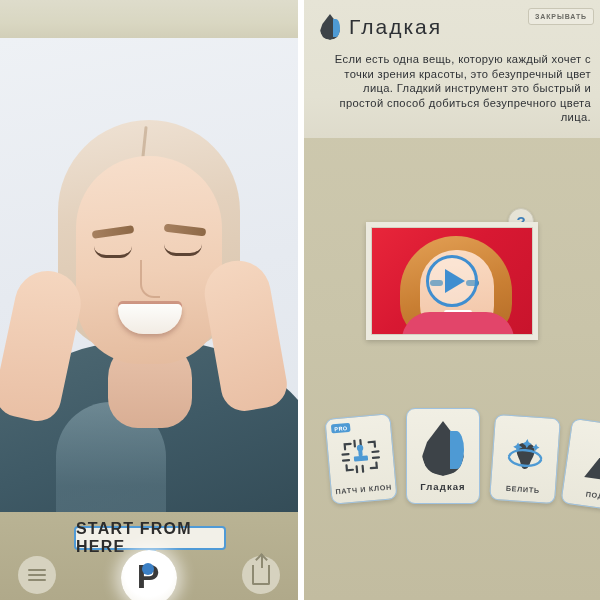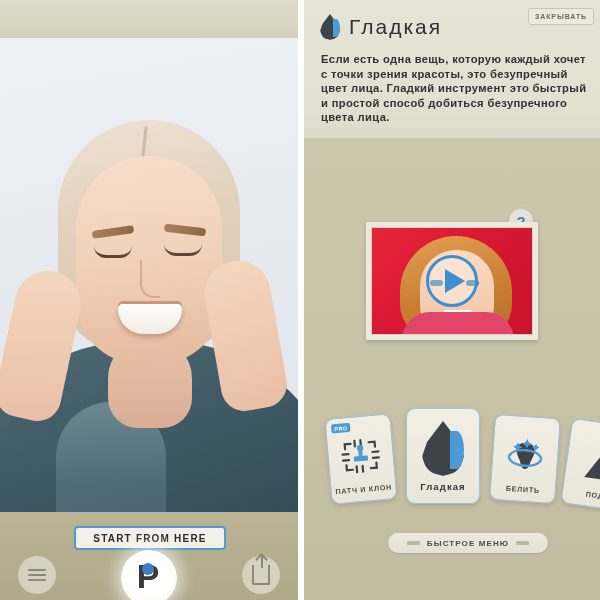--- a/index.html
+++ b/index.html
@@ -111,21 +111,21 @@
     width: 298px; height: 88px;
     background: linear-gradient(180deg,#b9b394 0%,#b0a98a 100%);
   }
   .start-btn {
     position: absolute; left: 74px; top: 14px;
     width: 152px; height: 24px;
     background: #f2f0e8;
     border: 2px solid #4f9ad6;
     border-radius: 4px;
     color: #2c2c2c;
-    font-size: 10px; font-weight: bold; letter-spacing: 1.2px;
+    font-size: 16px; font-weight: bold; letter-spacing: 1.2px;
     display: flex; align-items: center; justify-content: center;
   }
   .start-arrow {
     position:absolute; left:146px; top:38px;
     width:0;height:0;
     border-left:5px solid transparent;
     border-right:5px solid transparent;
     border-top:6px solid #4f9ad6;
   }
   .circ-btn {
@@ -205,21 +205,21 @@
     position:absolute; right:6px; top:8px;
     background:#eceadf; border:1px solid #c9c6b5;
     border-radius:3px;
     padding:4px 6px;
     font-size:7px; font-weight:bold; letter-spacing:.9px;
     color:#6a6a64;
   }
   .sheet-body {
     position:absolute; left:17px; top:52px; width:270px;
     font-size:11.2px; line-height:14.5px;
-    color:#2f3236; letter-spacing:.35px; font-weight:bold;
+    color:#2f3236; letter-spacing:.35px; font-weight:normal;text-align:right;
   }
 
   
   .video-wrap {
     position:absolute; left:62px; top:222px;
     width:172px; height:118px;
     background:#eceadf;
     padding:5px;
     box-shadow: 0 2px 5px rgba(0,0,0,.18);
   }
@@ -477,21 +477,16 @@
         </svg>
         <div class="card-label">БЕЛИТЬ</div>
       </div>
 
       <div class="card c4">
         <div class="ic-tri"></div>
         <div class="card-label">ПОД</div>
       </div>
     </div>
 
-    <div class="quick-menu">
-      <div class="qm-dash"></div>
-      <div class="qm-label">БЫСТРОЕ МЕНЮ</div>
-      <div class="qm-dash"></div>
-    </div>
 
 
   </div>
 </div>
 
 </body></html>

